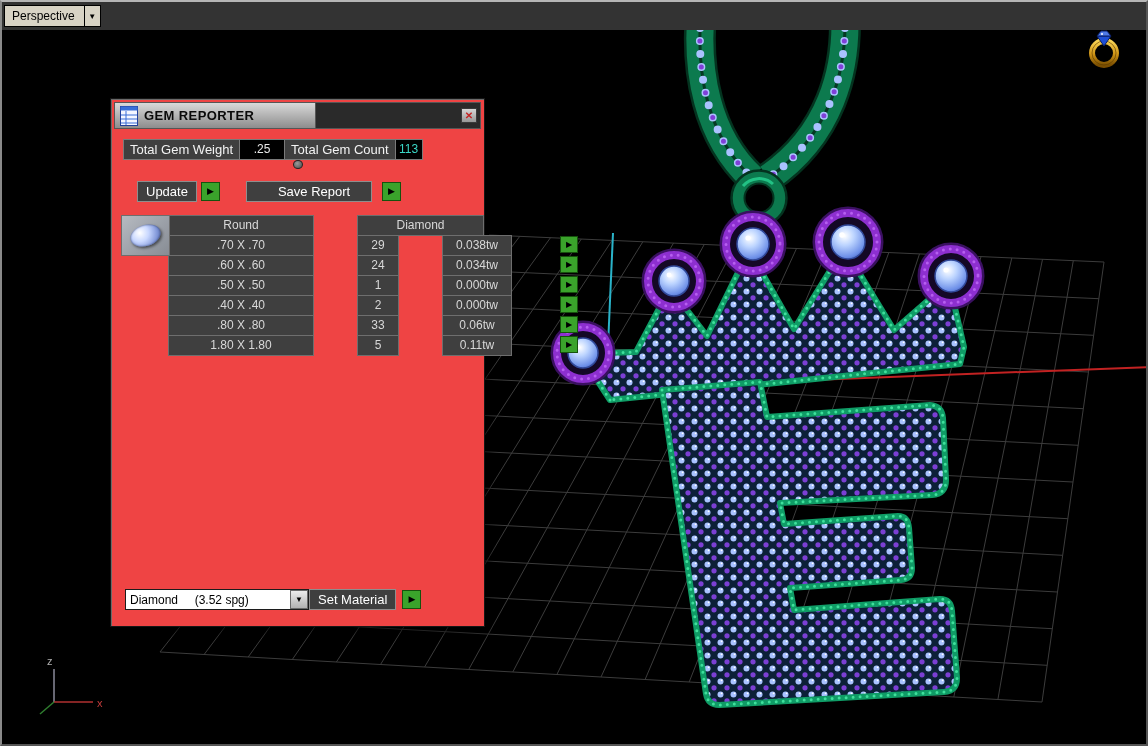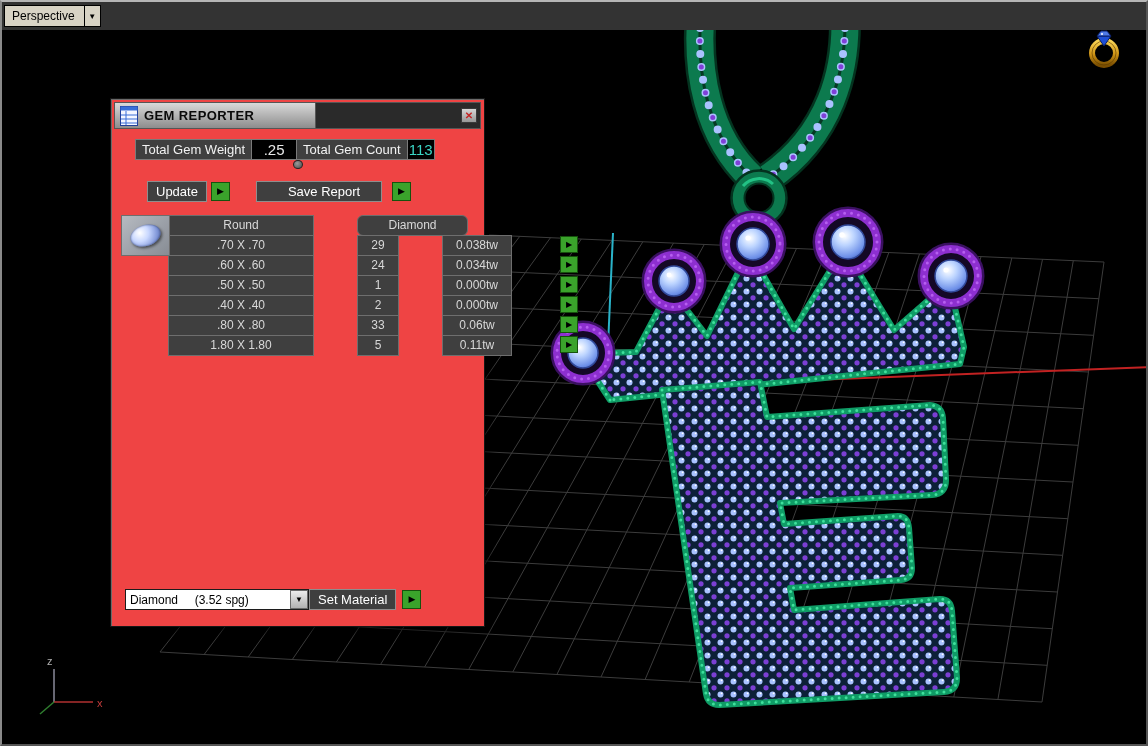--- a/index.html
+++ b/index.html
@@ -26,25 +26,25 @@
     z-index:10;color:#eee;}
   .titlebar{position:absolute;left:3px;top:3px;right:3px;height:27px;display:flex;}
   .tb-left{flex:0 0 202px;display:flex;align-items:center;gap:6px;padding:0 5px;
     background:linear-gradient(#d9d9d9,#8d8d8d);border:1px solid #565656;}
   .tb-title{font-size:13px;font-weight:bold;color:#0a0a0a;letter-spacing:.4px;}
   .tb-right{flex:1;background:#2a2a2a;border:1px solid #565656;border-left:none;
     display:flex;align-items:center;justify-content:flex-end;padding-right:3px;}
   .close-btn{width:16px;height:15px;background:linear-gradient(#d6d6d6,#969696);
     border:1px solid #3a3a3a;color:#c42222;font-size:10px;font-weight:bold;line-height:13px;
     text-align:center;cursor:pointer;}
-  .totals{position:absolute;left:24px;top:40px;height:21px;display:flex;}
+  .totals{position:absolute;left:12px;top:40px;height:21px;display:flex;}
   .t-label{background:#3f3f3f;border:1px solid #7a7a7a;color:#f2f2f2;font-size:13px;
     height:21px;line-height:19px;padding:0 6px;white-space:nowrap;}
   .t-val{background:#000;border:1px solid #7a7a7a;margin-left:-1px;height:21px;line-height:19px;
-    font-size:15px;text-align:center;}
+    font-size:12px;text-align:center;}
   .t-val.weight{width:46px;color:#e8e8e8;}
   .t-val.count{width:28px;color:#3ad6c6;}
   .t-label.second{margin-left:-1px;}
   .knob{position:absolute;top:61px;left:50%;width:10px;height:9px;margin-left:-5px;
     background:radial-gradient(circle at 40% 35%,#9a9a9a,#4a4a4a);border:1px solid #222;
     border-radius:50%;}
   .actions{position:absolute;left:8px;top:82px;height:21px;display:flex;align-items:center;}
   .dlg-btn{background:#3f3f3f;border:1px solid #8e8e8e;color:#fff;font-size:13px;
     height:21px;line-height:18px;padding:0 8px;cursor:pointer;white-space:nowrap;}
   .go-btn{width:19px;height:19px;background:#3aa32b;border:1px solid #16520d;color:#000;
@@ -57,21 +57,21 @@
   .gem-oval{width:31px;height:21px;border-radius:50%;transform:rotate(-18deg);
     background:radial-gradient(circle at 35% 30%,#ffffff,#c9d8ff 35%,#8096d8 70%,#45598f);
     box-shadow:1px 2px 3px rgba(0,0,0,.55), inset 0 0 2px #2c3c6e;}
   .tbl{margin-left:48px;}
   .trow{display:flex;margin-top:-1px;gap:44px;}
   .cell{border:1px solid #6e6e6e;margin-left:-1px;height:21px;line-height:19px;text-align:center;
     background:#3f3f3f;}
   .c-size{width:146px;}
   .c-count{width:42px;}
   .c-weight{width:70px;}
-  .c-dhead{width:111px;border-radius:6px;}
+  .c-dhead{width:127px;}
   .row-go{width:18px;height:17px;margin:1px 0 0 4px;background:#3aa32b;border:1px solid #16520d;
     color:#000;font-size:8px;line-height:15px;text-align:center;cursor:pointer;}
   
   .material-row{position:absolute;left:14px;bottom:16px;display:flex;align-items:center;}
   .mat-select{width:184px;height:21px;background:#fff;border:1px solid #1c1c1c;display:flex;
     align-items:center;cursor:pointer;}
   .mat-text{flex:1;color:#000;font-size:12px;padding-left:4px;white-space:pre;overflow:hidden;}
   .mat-drop{width:18px;height:19px;background:linear-gradient(#ececec,#b2b2b2);
     border:1px solid #6a6a6a;font-size:8px;color:#000;display:flex;align-items:center;
     justify-content:center;}
@@ -266,21 +266,21 @@
     <div class="totals">
       <div class="t-label">Total Gem Weight</div>
       <div class="t-val weight">.25</div>
       <div class="t-label second">Total Gem Count</div>
       <div class="t-val count">113</div>
     </div>
 
     <div class="knob"></div>
 
     <div class="actions">
-      <button class="dlg-btn" style="margin-left:28px;">Update</button>
+      <button class="dlg-btn" style="margin-left:18px;">Update</button>
       <div class="go-btn" style="margin-left:4px;">▶</div>
       <button class="dlg-btn save-btn" style="margin-left:26px;">Save Report</button>
       <div class="go-btn" style="margin-left:10px;">▶</div>
     </div>
 
     <div class="gem-table">
       <div class="thumb">
         <div class="gem-oval"></div>
       </div>
       <div class="tbl">

